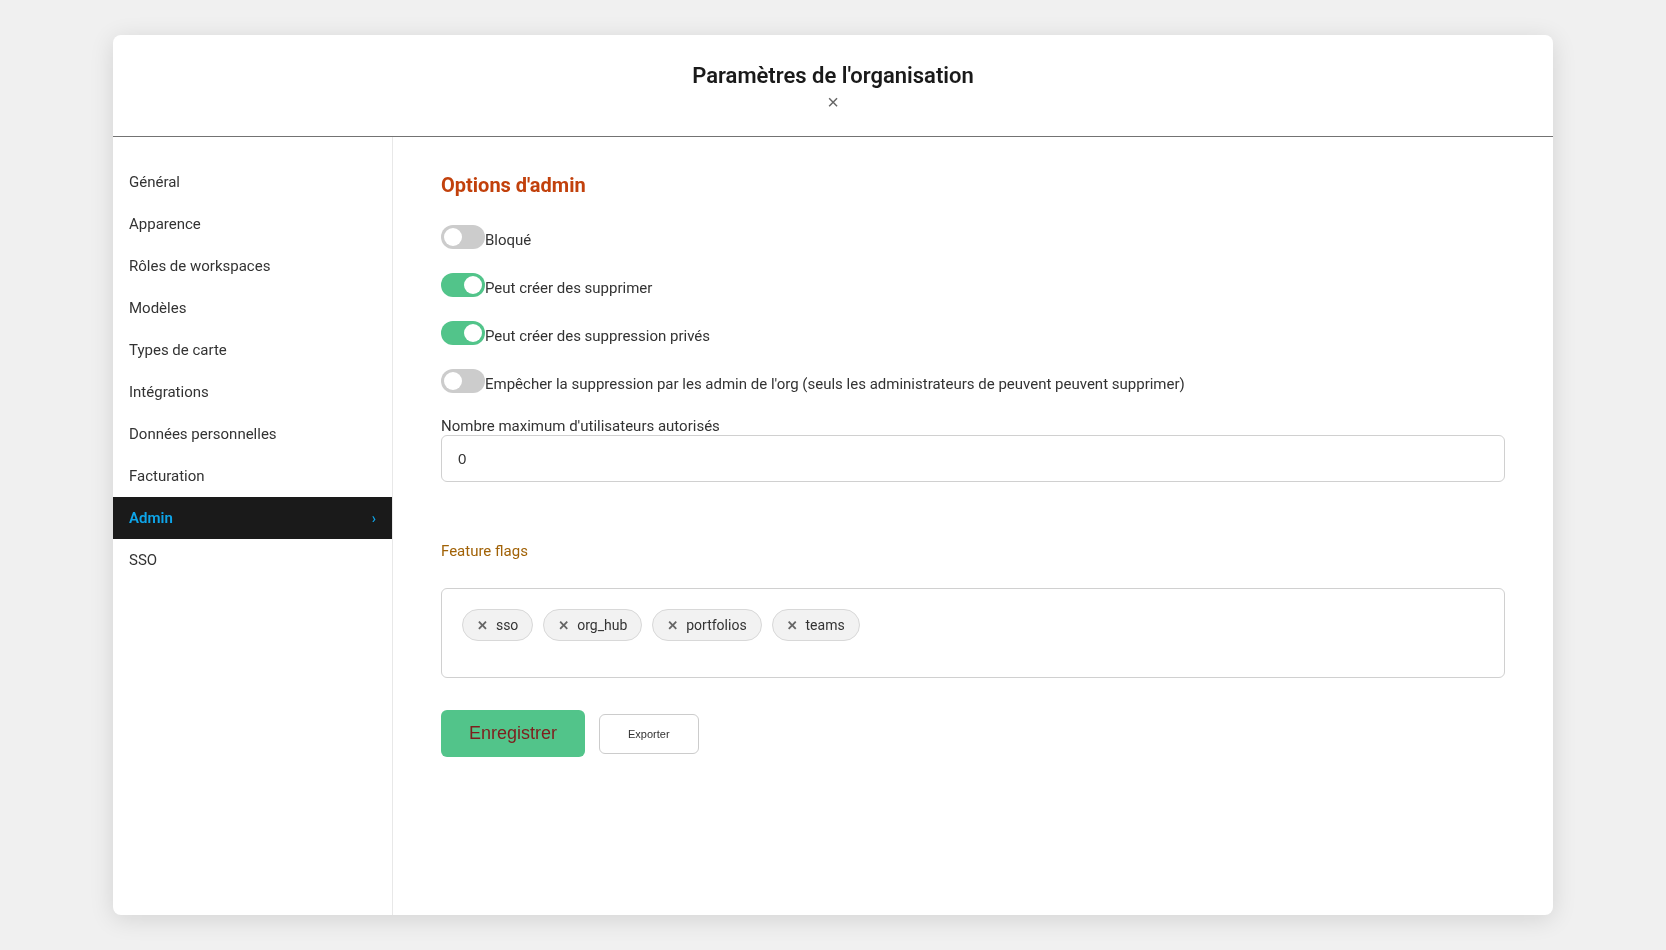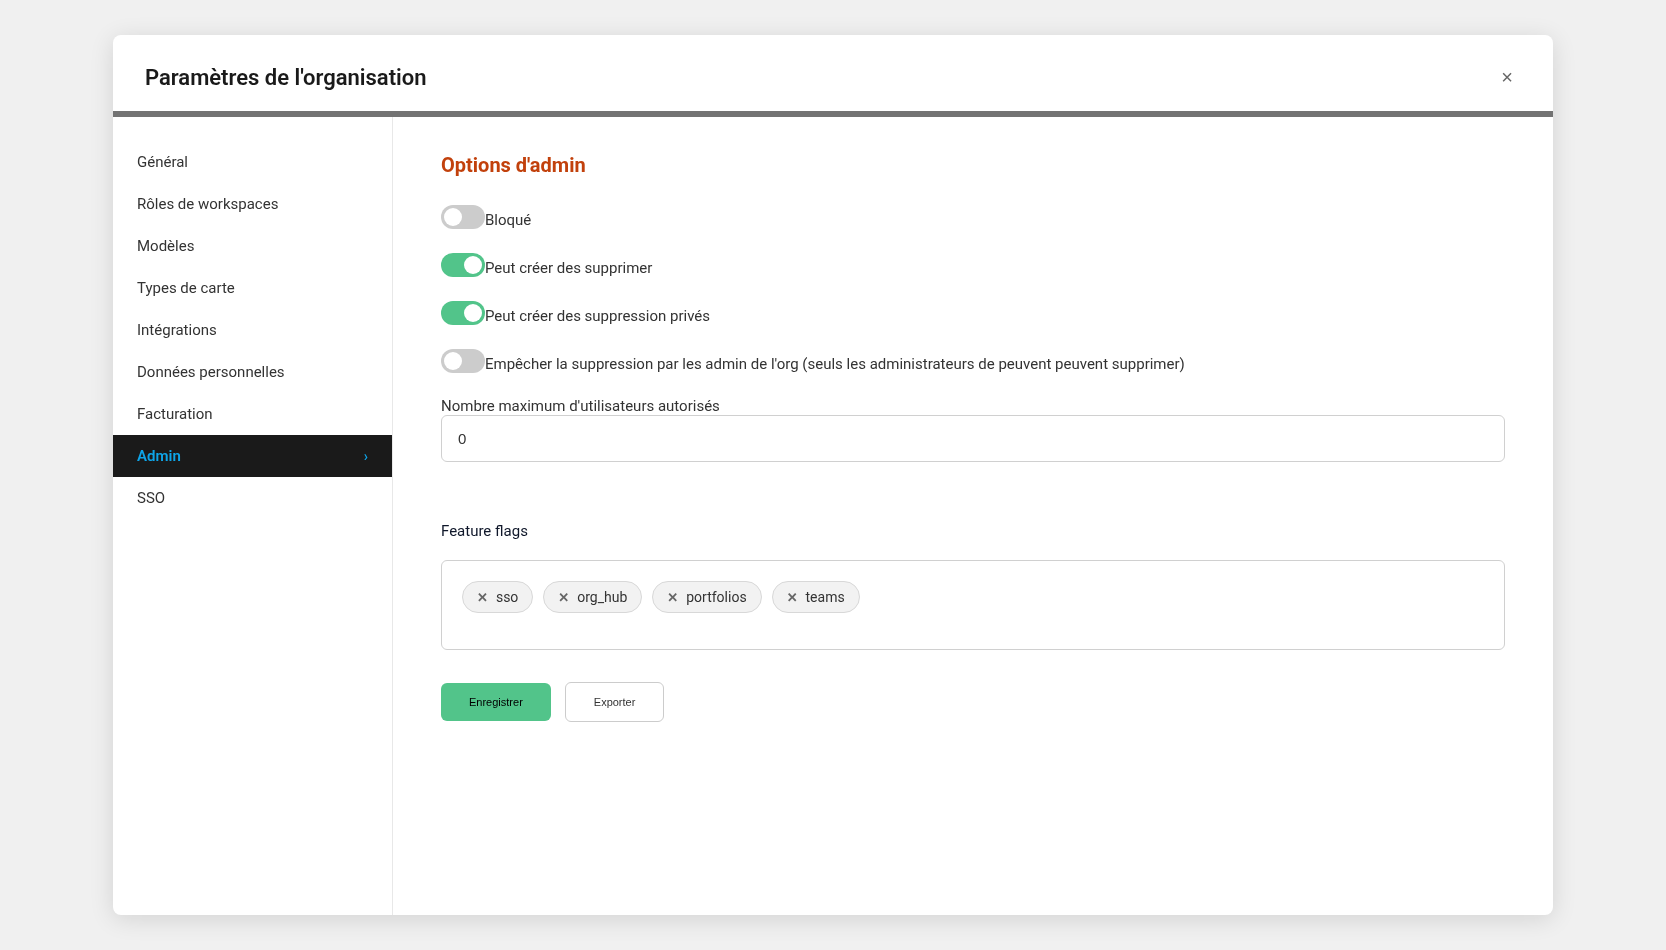--- a/index.html
+++ b/index.html
@@ -28,21 +28,22 @@
       box-shadow: 0 4px 24px rgba(0,0,0,0.12);
       display: flex;
       flex-direction: column;
     }
 
     .modal-header {
       display: flex;
       align-items: center;
       justify-content: space-between;
       padding: 28px 32px 20px 32px;
-      border-bottom: 6px solid #737373;
+      border-bottom: 1px solid #737373;
+      flex-direction: column;
     }
 
     .modal-title {
       font-size: 22px;
       font-weight: 600;
       color: #1a1a1a;
     }
 
     .close-btn {
       background: none;
@@ -64,21 +65,21 @@
       width: 280px;
       min-width: 280px;
       padding: 24px 0;
       border-right: 1px solid #e8e8e8;
     }
 
     .sidebar-item {
       display: flex;
       align-items: center;
       justify-content: space-between;
-      padding: 12px 24px;
+      padding: 12px 16px;
       cursor: pointer;
       color: #333;
       font-size: 15px;
       border-radius: 0;
       transition: background 0.15s;
     }
 
     .sidebar-item.active {
       background: #1a1a1a;
       color: #0ea5e9;
@@ -173,22 +174,22 @@
       outline: none;
       margin-bottom: 28px;
     }
 
     .feature-flags-section {
       margin-bottom: 32px;
     }
 
     .feature-flags-label {
       font-size: 15px;
-      color: #0f172a;
-      margin-bottom: 20px;
+      color: #a16207;
+      margin-bottom: 28px;
     }
 
     .feature-flags-box {
       border: 1px solid #d0d0d0;
       border-radius: 6px;
       padding: 20px;
       min-height: 90px;
       display: flex;
       flex-wrap: wrap;
       gap: 10px;
@@ -216,25 +217,25 @@
     }
 
     .actions-row {
       display: flex;
       gap: 14px;
       align-items: center;
     }
 
     .btn-save {
       background: #52c48a;
-      color: #000000;
+      color: #7f1d1d;
       border: none;
       border-radius: 6px;
       padding: 13px 28px;
-      font-size: 11px;
+      font-size: 18px;
       font-weight: 500;
       cursor: pointer;
       transition: background 0.15s;
     }
 
     .btn-export {
       background: white;
       color: #333;
       border: 1.5px solid #ccc;
       border-radius: 6px;
@@ -252,20 +253,23 @@
   <div class="modal-header">
     <h1 class="modal-title">Paramètres de l'organisation</h1>
     <button class="close-btn">×</button>
   </div>
 
   <div class="modal-body">
     <nav class="sidebar">
 
     <div class="sidebar-item">
           <span>Général</span>
+        </div>
+        <div class="sidebar-item">
+          <span>Apparence</span>
         </div>
         <div class="sidebar-item">
           <span>Rôles de workspaces</span>
         </div>
         <div class="sidebar-item">
           <span>Modèles</span>
         </div>
         <div class="sidebar-item">
           <span>Types de carte</span>
         </div>

